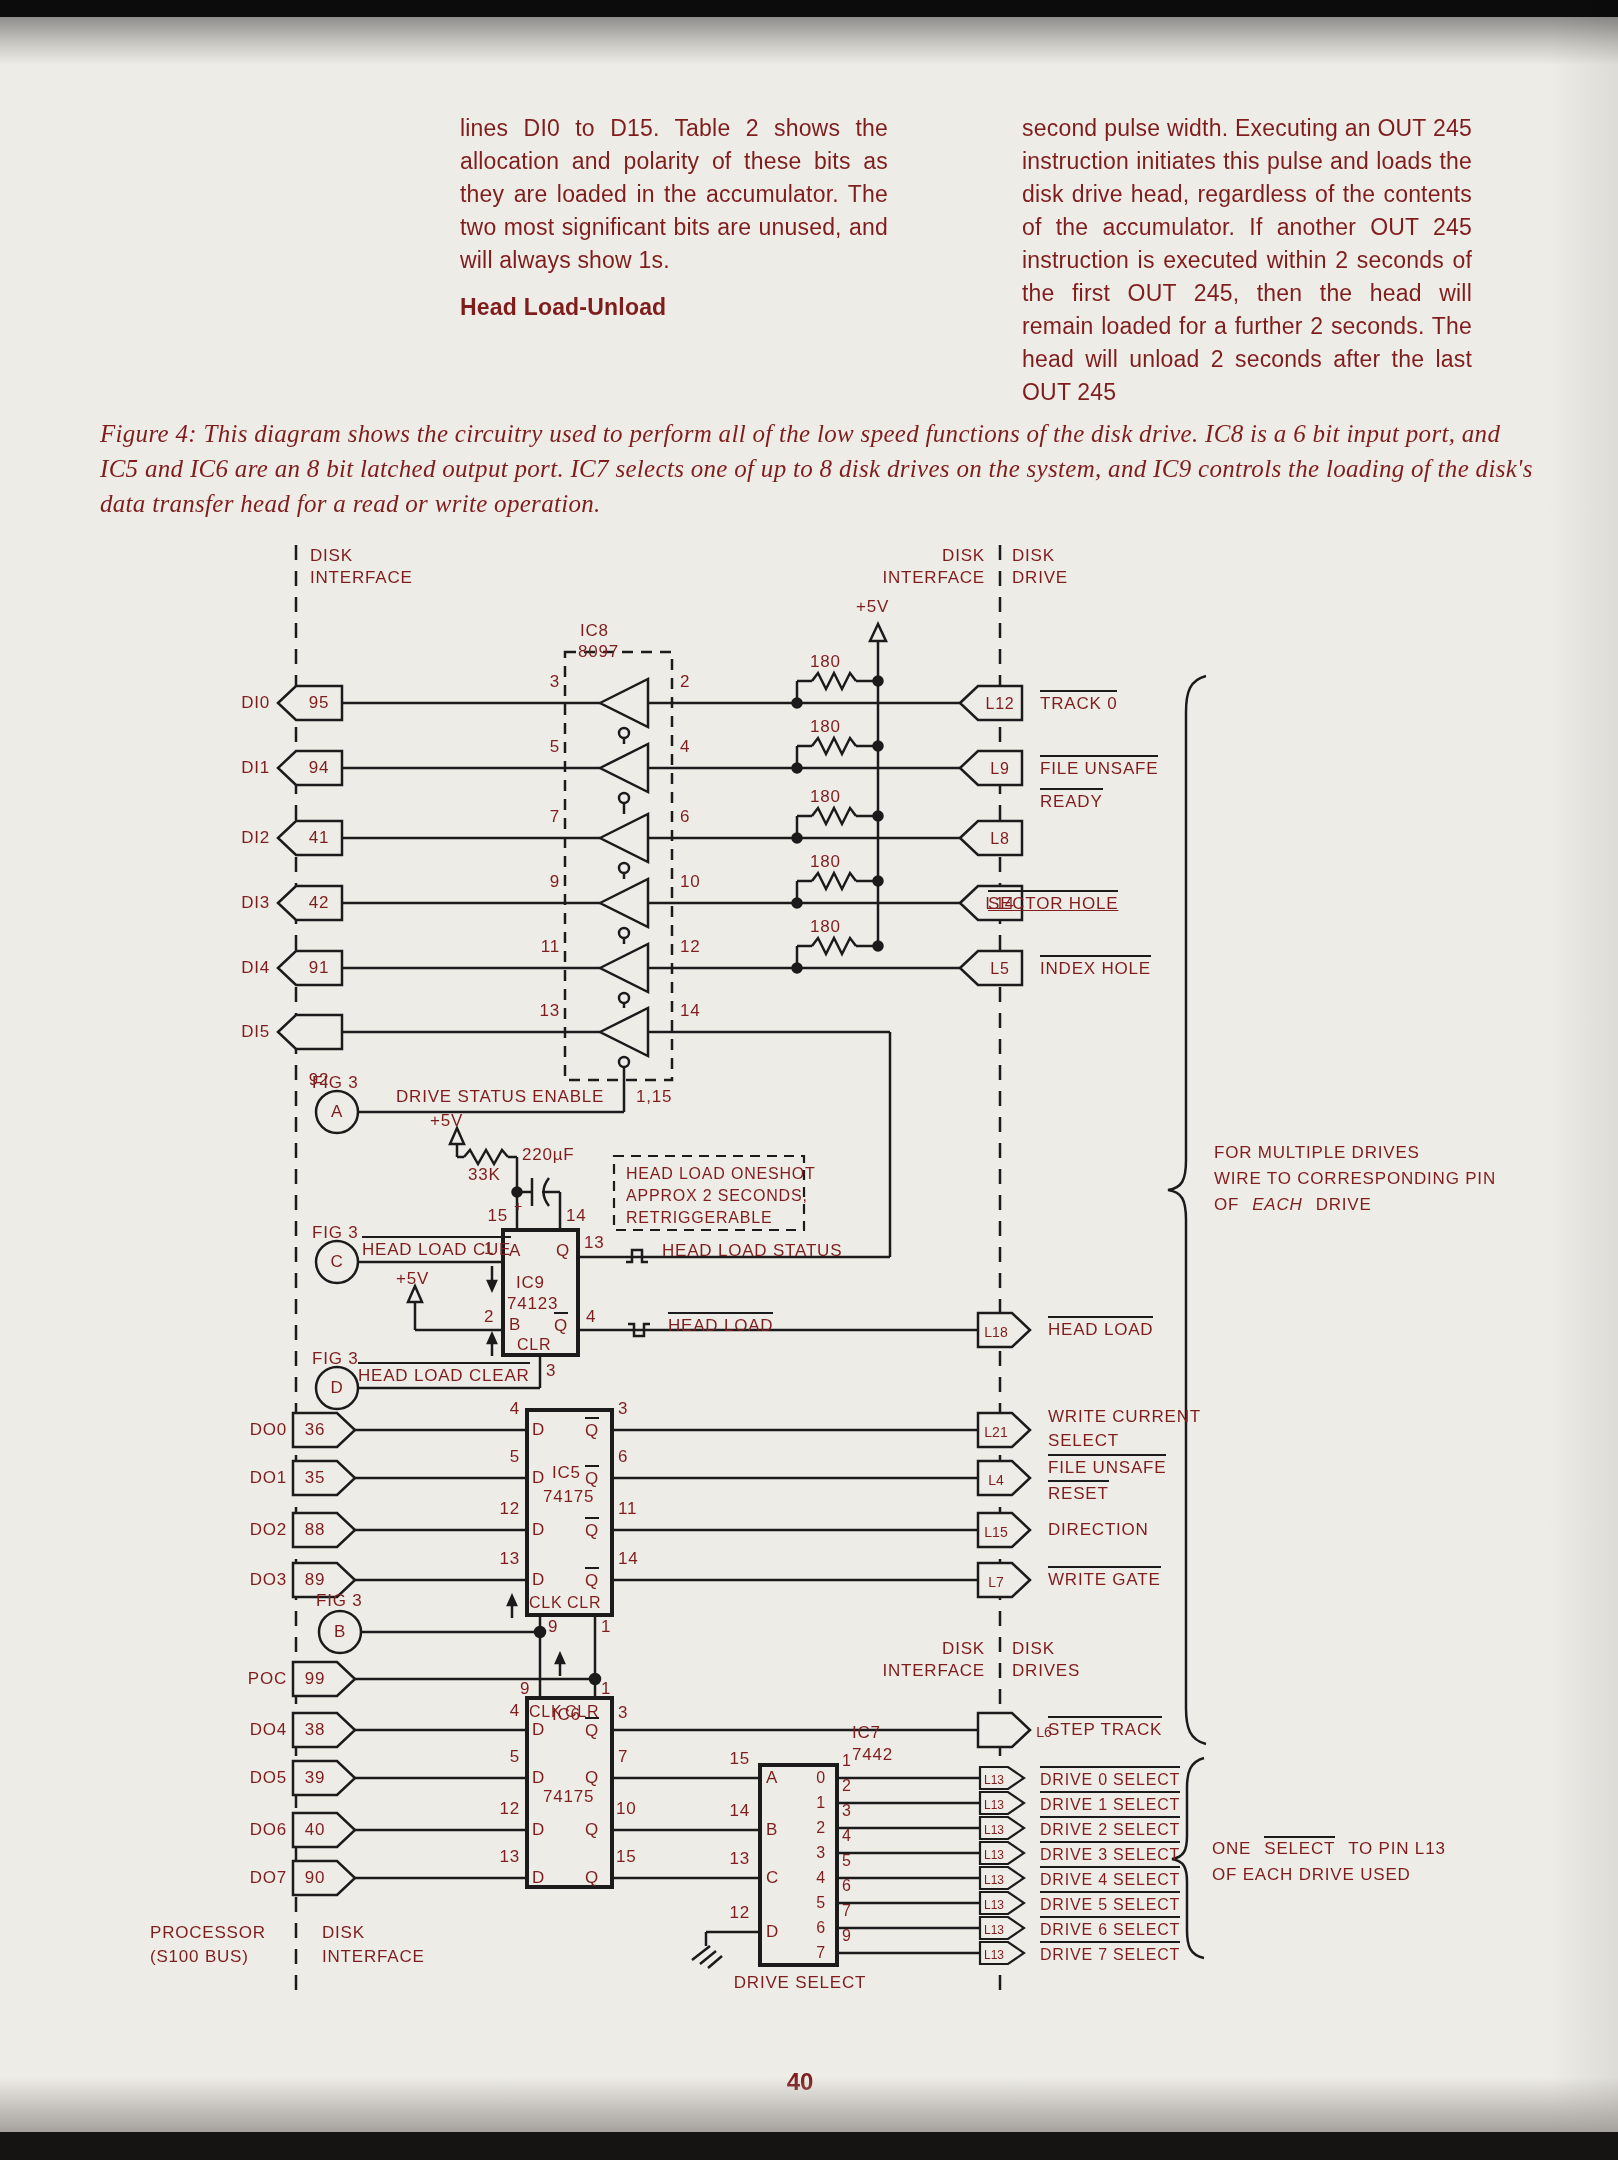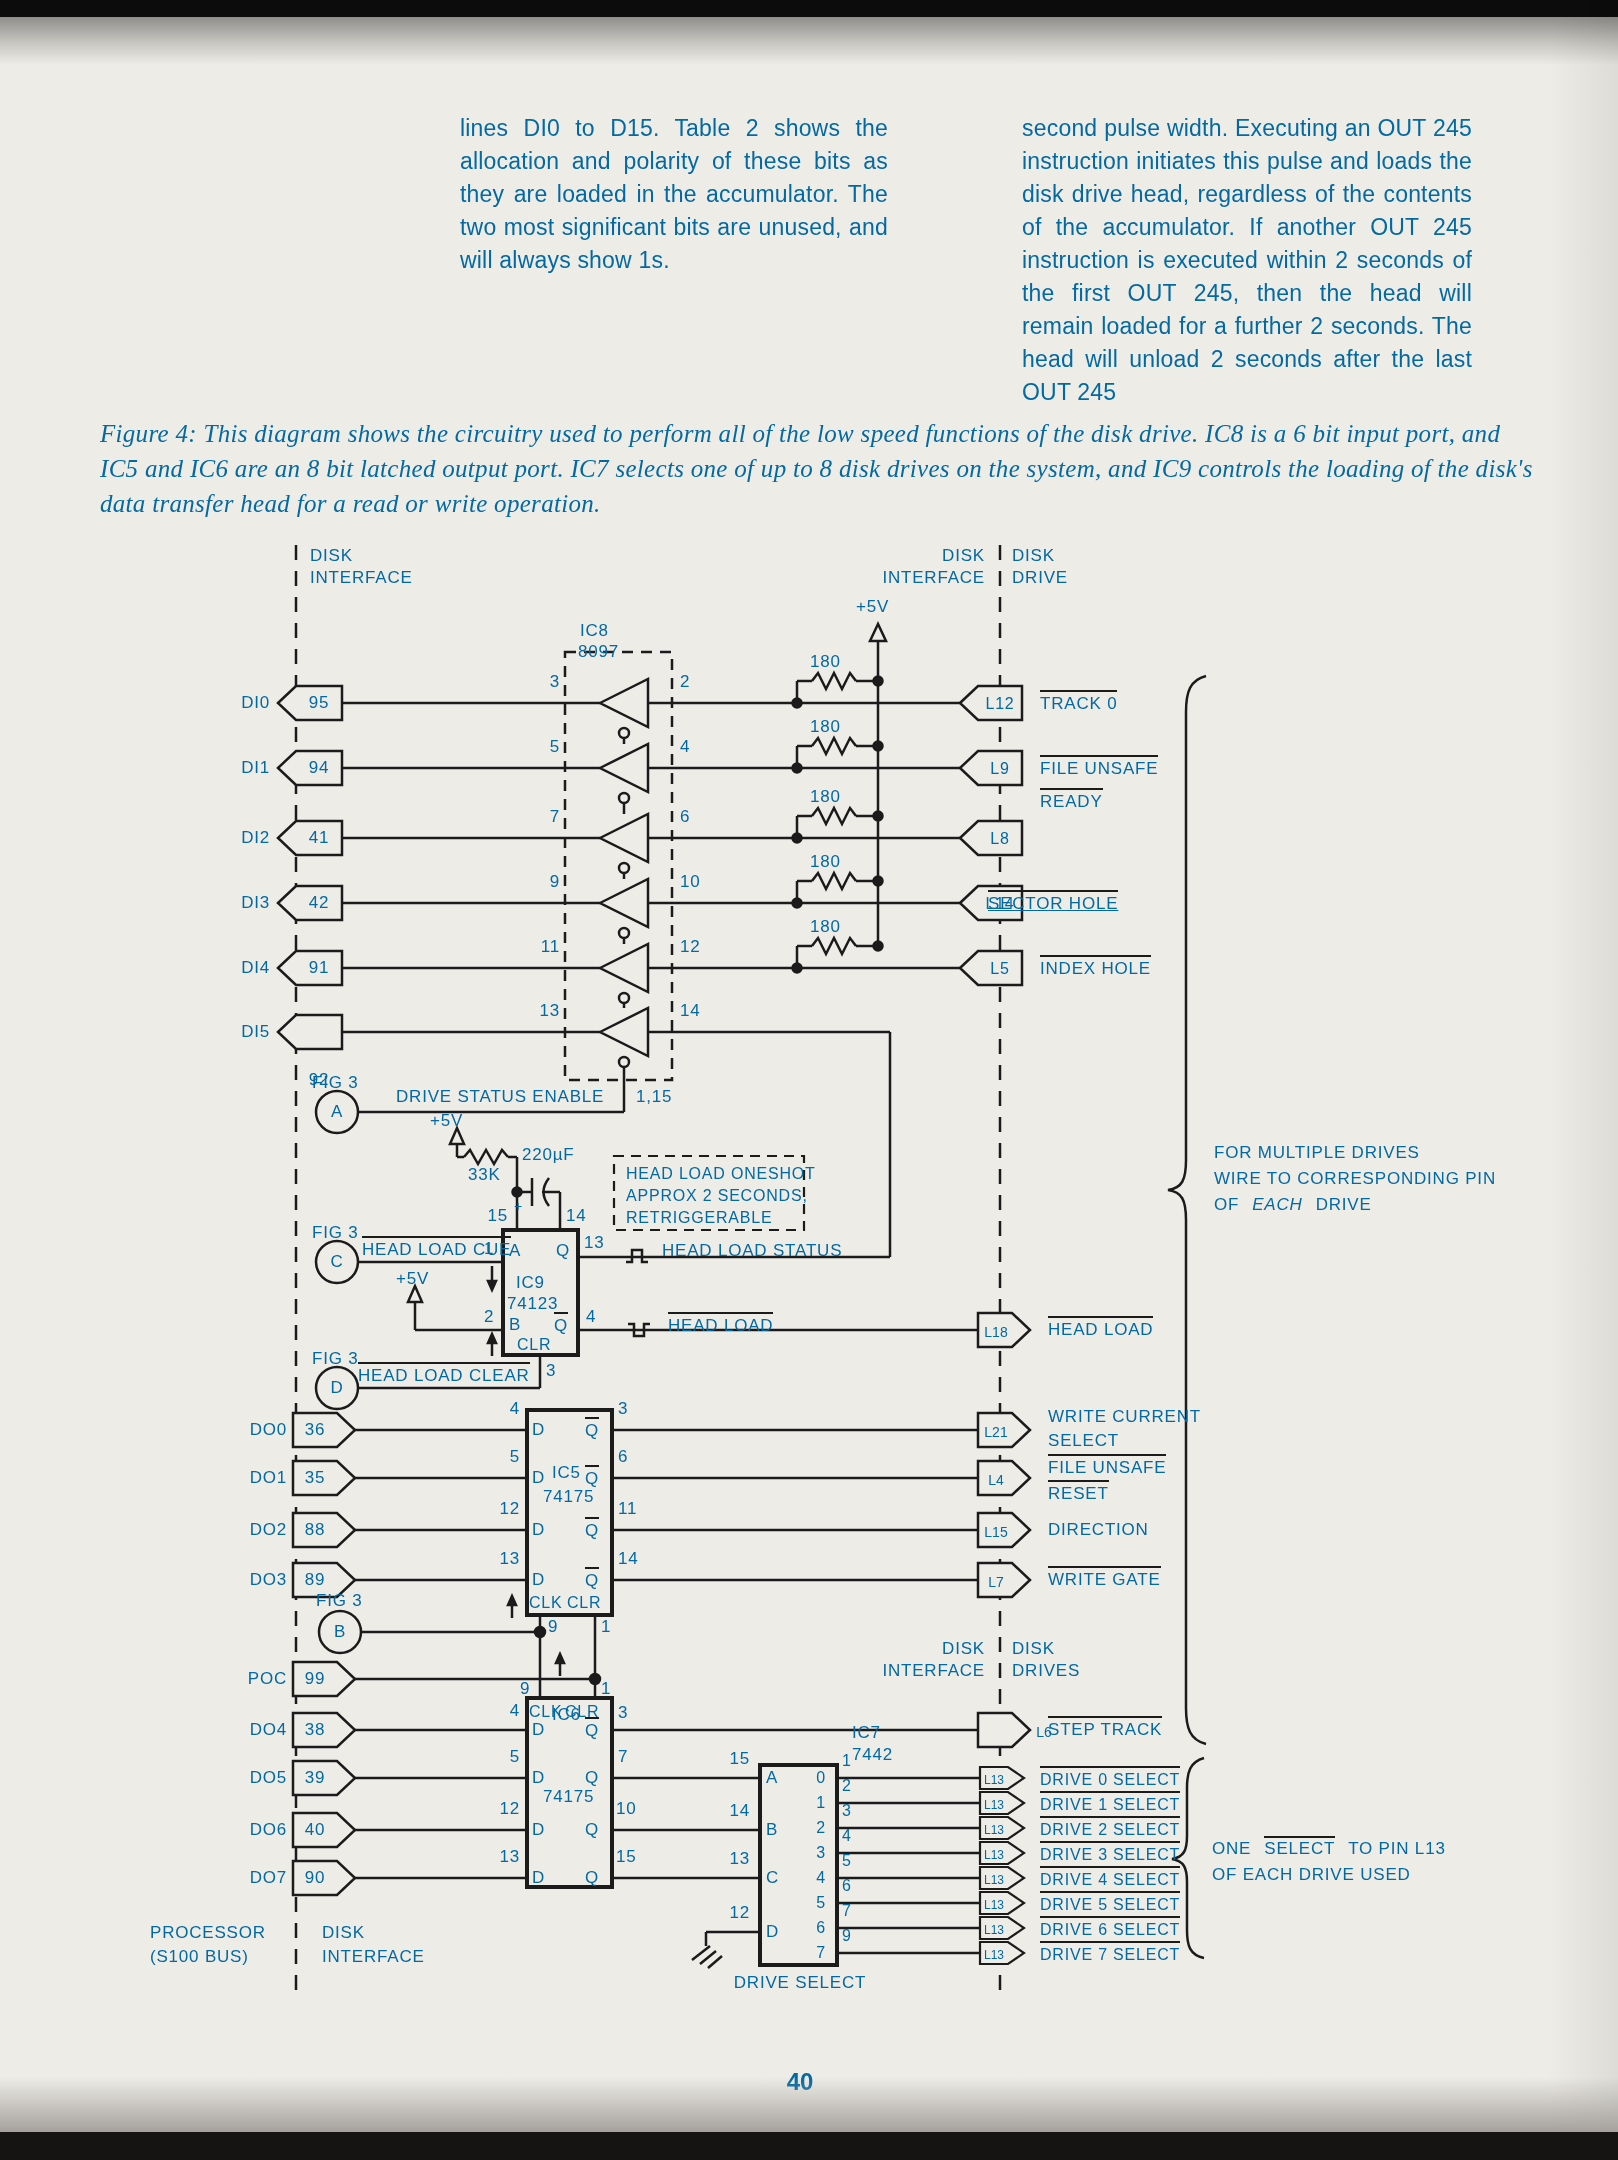--- a/index.html
+++ b/index.html
@@ -1,17 +1,17 @@
 <!DOCTYPE html>
 <html><head>
 <meta charset="utf-8">
 <style>
   html,body{margin:0;padding:0;background:#4a4846;}
   .page{position:relative;width:1618px;height:2160px;background:#eeece7;overflow:hidden;
-        font-family:"Liberation Sans",sans-serif;color:#0369a1;}
+        font-family:"Liberation Sans",sans-serif;color:#7f1d1d;}
   .topbar{position:absolute;left:0;top:0;width:1618px;height:17px;background:#0c0c0c;}
   .topshade{position:absolute;left:0;top:17px;width:1618px;height:48px;
         background:linear-gradient(#908e8b,#c9c7c2 55%,#eeece7);}
   .botshade{position:absolute;left:0;bottom:28px;width:1618px;height:55px;
         background:linear-gradient(rgba(140,138,134,0),#a5a29d);}
   .botbar{position:absolute;left:0;bottom:0;width:1618px;height:28px;background:#151413;}
   .rshade{position:absolute;right:0;top:0;width:70px;height:2160px;
         background:linear-gradient(to right,rgba(0,0,0,0),rgba(0,0,0,0.07));}
   .col{position:absolute;font-size:23px;line-height:33px;text-align:justify;letter-spacing:0.2px;}
   .h1{font-weight:bold;margin:14px 0 12px 0;text-align:left;}
@@ -33,20 +33,21 @@
 </head>
 <body>
 
 <div class="page">
   <div class="topbar"></div>
   <div class="topshade"></div>
   <div class="rshade"></div>
 
   <div class="col" style="left:460px;top:112px;width:428px;">
     <div>lines DI0 to D15. Table 2 shows the allocation and polarity of these bits as they are loaded in the accumulator. The two most significant bits are unused, and will always show 1s.</div>
+    <div class="h1">Head Load-Unload</div>
   </div>
   <div class="col" style="left:1022px;top:112px;width:450px;">
     <div>second pulse width. Executing an OUT 245 instruction initiates this pulse and loads the disk drive head, regardless of the contents of the accumulator. If another OUT 245 instruction is executed within 2 seconds of the first OUT 245, then the head will remain loaded for a further 2 seconds. The head will unload 2 seconds after the last OUT 245</div>
   </div>
 
   <div class="cap">Figure 4: This diagram shows the circuitry used to perform all of the low speed functions of the disk drive. IC8 is a 6 bit input port, and IC5 and IC6 are an 8 bit latched output port. IC7 selects one of up to 8 disk drives on the system, and IC9 controls the loading of the disk's data transfer head for a read or write operation.</div>
 
   <svg width="1618" height="2160" viewBox="0 0 1618 2160">
     <g stroke="#1b1b1b" stroke-width="2.5" fill="none">
 

